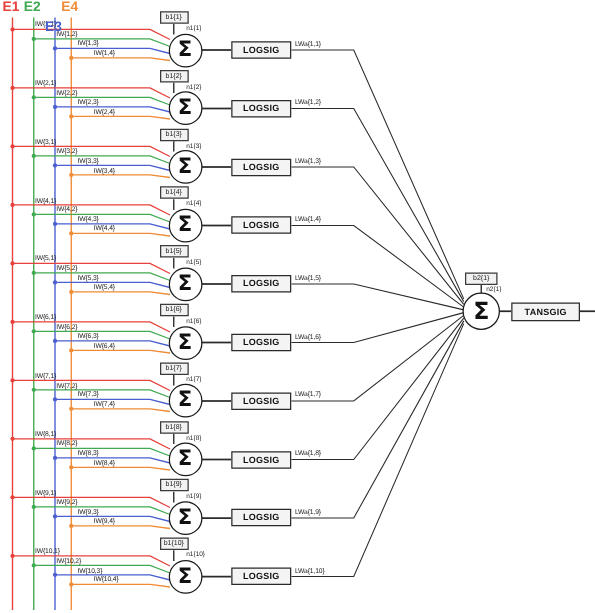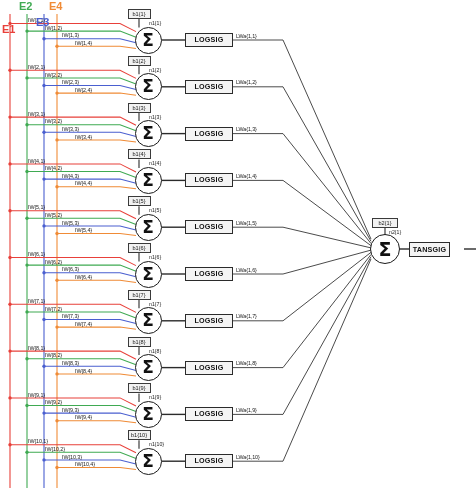--- a/index.html
+++ b/index.html
@@ -315,18 +315,18 @@
     <div class="sum-node" style="left: 134.5px; top: 447.7px; width: 27px; height: 27px; line-height: 25px;">
       <span class="sum-glyph">Σ</span>
     </div>
     <div class="tf-box" style="left: 185px; top: 454.2px; width: 48px; height: 14px; line-height: 12px;">LOGSIG</div>
     <div class="lw-label" style="left: 236px; top: 453.7px;">LWa{1,10}</div>
     <div class="bias-box" style="left: 372px; top: 218px; width: 26px;">b2{1}</div>
     <div class="n-label" style="left: 389px; top: 229px;">n2{1}</div>
     <div class="sum-node" style="left: 370px; top: 234px; width: 30px; height: 30px; line-height: 28px;">
       <span class="sum-glyph" style="font-size: 19px;">Σ</span>
     </div>
-    <div class="tf-box" style="left: 409px; top: 241.5px; width: 41px; height: 15px; line-height: 13px;">TANSGIG</div>
-    <div class="inp-label" style="left: 2px; top: 1px; color: rgb(232, 64, 58); margin-top: 23px;">E1</div>
+    <div class="tf-box" style="left: 409px; top: 241.5px; width: 55px; height: 15px; line-height: 13px;">TANSGIG</div>
+    <div class="inp-label" style="left: 2px; top: 1px; color: rgb(232, 64, 58);">E1</div>
     <div class="inp-label" style="left: 19px; top: 1px; color: rgb(63, 170, 82);">E2</div>
     <div class="inp-label" style="left: 36px; top: 17px; color: rgb(74, 95, 208);">E3</div>
     <div class="inp-label" style="left: 49px; top: 1px; color: rgb(240, 139, 54);">E4</div>
   </div>
 
 </body></html>

